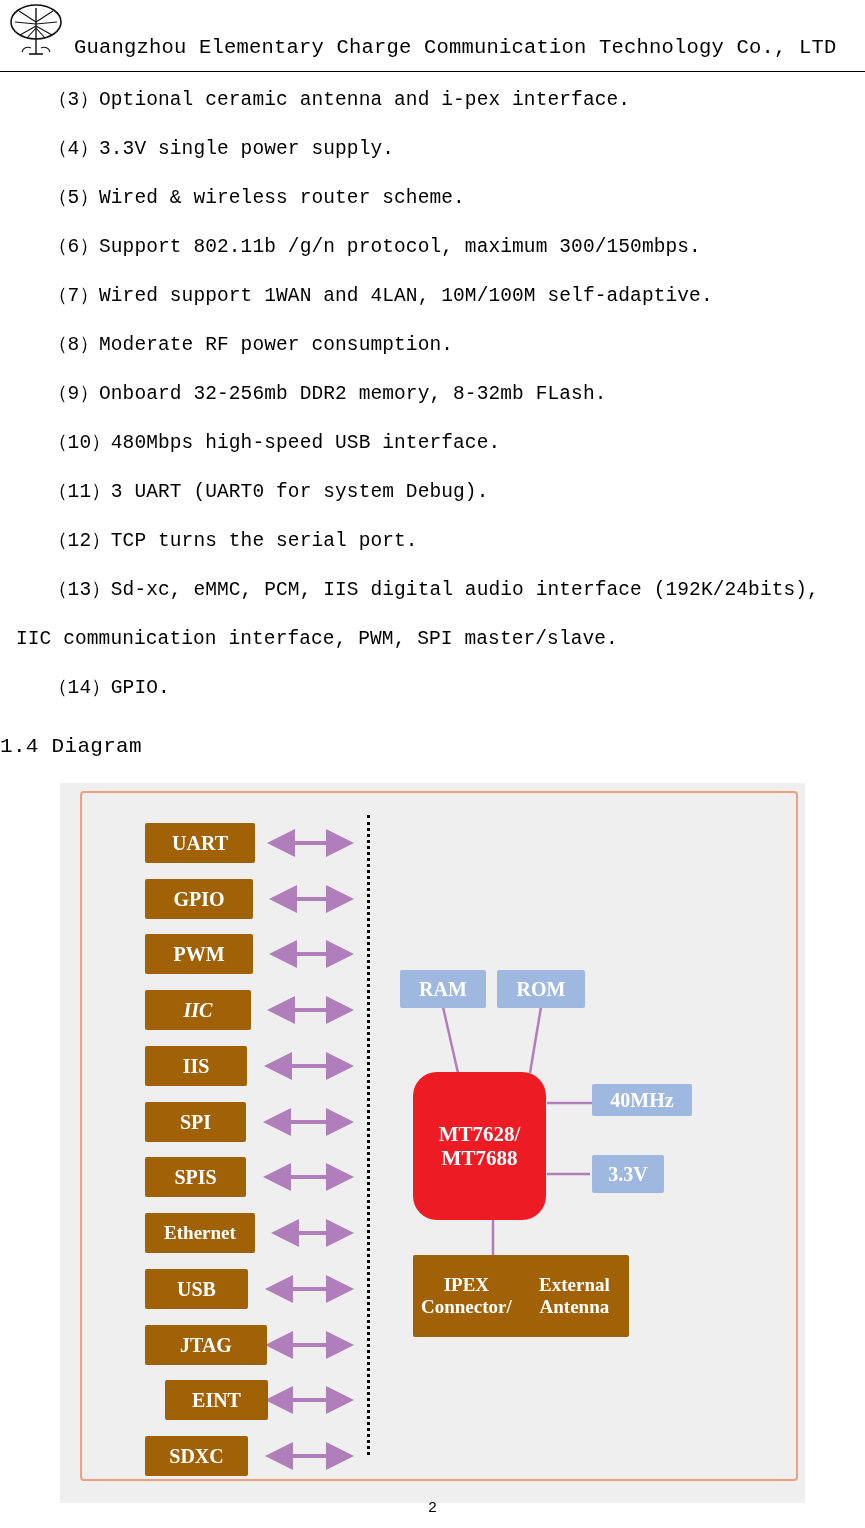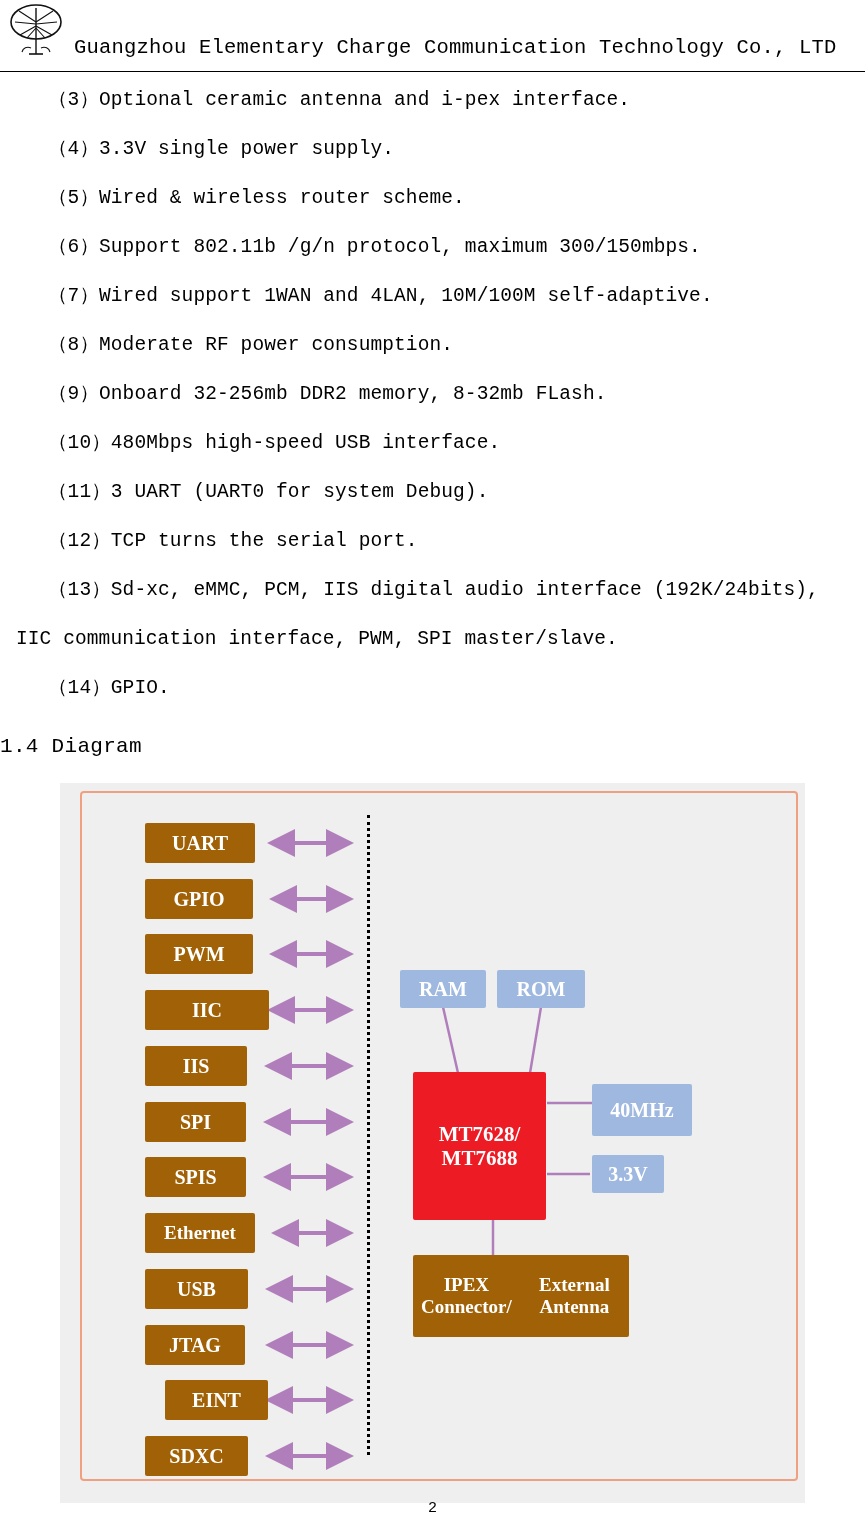--- a/index.html
+++ b/index.html
@@ -102,21 +102,21 @@
     color: #ffffff;
     font-family: "Liberation Serif", serif;
     font-weight: bold;
     font-size: 20px;
     border-radius: 2px;
     text-align: center;
     line-height: 1.15;
   }
   .blk.green { background: #a16207; }
   .blk.blue  { background: #9fb8e0; }
-  .blk.red   { background: #ed1b24; font-size: 21px; }
+  .blk.red   { background: #ed1b24; font-size: 21px; border-radius: 24px; }
 
   .dotline {
     position: absolute;
     border-left: 3px dotted #000;
     height: 640px;
     left: 307px;
     top: 32px;
   }
   svg.arrows, svg.links {
     position: absolute;
@@ -207,39 +207,39 @@
       <line x1="209" y1="506" x2="290" y2="506"></line>
       <line x1="209" y1="562" x2="290" y2="562"></line>
       <line x1="209" y1="617" x2="290" y2="617"></line>
       <line x1="209" y1="673" x2="290" y2="673"></line>
     </g>
   </svg>
 
   <div class="blk green" style="left:85px;  top:40px;  width:110px; height:40px;">UART</div>
   <div class="blk green" style="left:85px;  top:96px;  width:108px; height:40px;">GPIO</div>
   <div class="blk green" style="left:85px;  top:151px; width:108px; height:40px;">PWM</div>
-  <div class="blk green" style="left:85px;  top:207px; width:124px; height:40px;">IIC</div>
+  <div class="blk green" style="left:85px;  top:207px; width:106px; height:40px;font-style:italic;">IIC</div>
   <div class="blk green" style="left:85px;  top:263px; width:102px; height:40px;">IIS</div>
   <div class="blk green" style="left:85px;  top:319px; width:101px; height:40px;">SPI</div>
   <div class="blk green" style="left:85px;  top:374px; width:101px; height:40px;">SPIS</div>
   <div class="blk green" style="left:85px;  top:430px; width:110px; height:40px; font-size:19px;">Ethernet</div>
   <div class="blk green" style="left:85px;  top:486px; width:103px; height:40px;">USB</div>
-  <div class="blk green" style="left:85px;  top:542px; width:100px; height:40px;">JTAG</div>
+  <div class="blk green" style="left:85px;  top:542px; width:122px; height:40px;">JTAG</div>
   <div class="blk green" style="left:85px;  top:597px; width:103px; height:40px;margin-left:20px;">EINT</div>
   <div class="blk green" style="left:85px;  top:653px; width:103px; height:40px;">SDXC</div>
 
   <div class="blk blue" style="left:340px; top:187px; width:86px; height:38px;">RAM</div>
   <div class="blk blue" style="left:437px; top:187px; width:88px; height:38px;">ROM</div>
 
   <div class="blk red" style="left:353px; top:289px; width:133px; height:148px; flex-direction:column;">
     <span>MT7628/</span>
     <span>MT7688</span>
   </div>
 
-  <div class="blk blue" style="left:532px; top:301px; width:100px; height:52px;">40MHz</div>
+  <div class="blk blue" style="left:532px; top:301px; width:100px; height:32px;">40MHz</div>
   <div class="blk blue" style="left:532px; top:372px; width:72px;  height:38px;">3.3V</div>
 
   <div class="blk green" style="left:353px; top:472px; width:216px; height:82px; font-size:19px;">
     <span>IPEX Connector/</span>
     <span>External Antenna</span>
   </div>
 </div>
 
 <div class="page-number">2</div>
 

